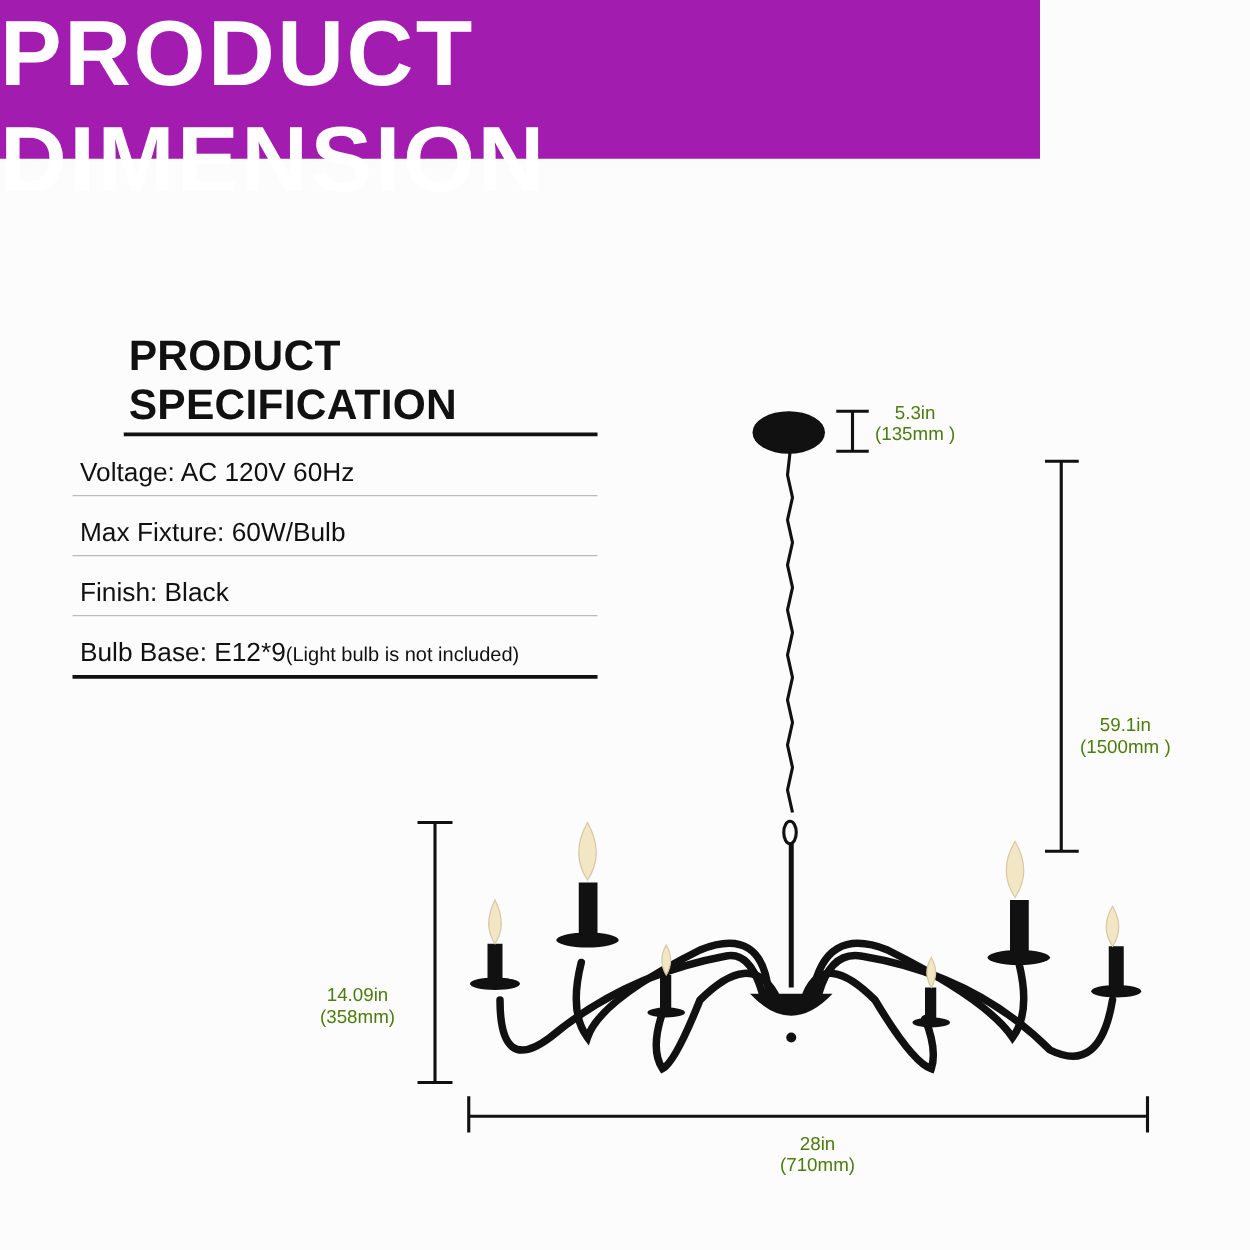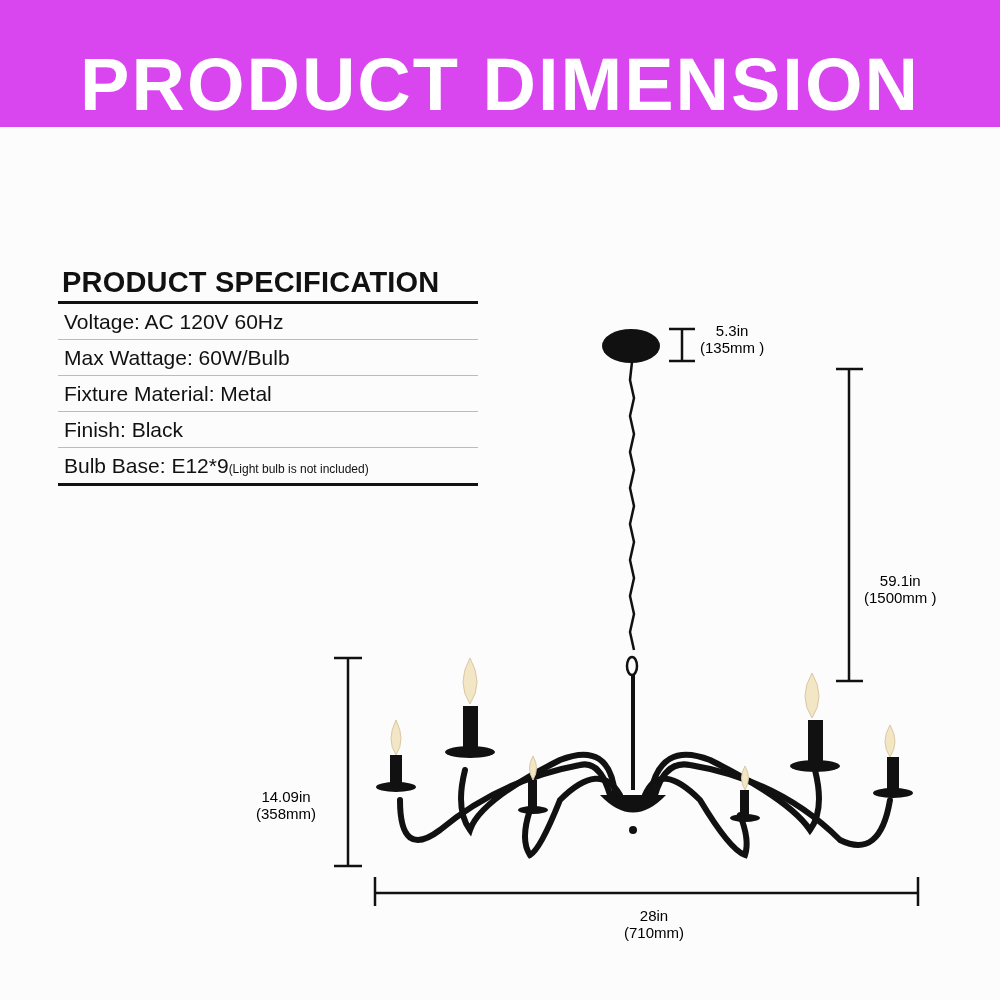--- a/index.html
+++ b/index.html
@@ -1,38 +1,37 @@
 <!DOCTYPE html>
 <html><head>
 <meta charset="utf-8">
 <style>
   html, body { margin:0; padding:0; }
   body { width:1000px; height:1000px; background:#fcfcfc; position:relative; overflow:hidden; font-family:"Liberation Sans", sans-serif; color:#111; }
-  .banner { position:absolute; left:0; top:0; width:1000px; height:127px; background:#d946ef; display:flex; align-items:flex-end; justify-content:center; }
+  .banner { position:absolute; left:0; top:0; width:832px; height:127px; background:#a21caf; display:flex; align-items:flex-start; justify-content:center; }
   .banner-title { color:#fff; font-weight:bold; font-size:74px; letter-spacing:2px; font-family:"Liberation Sans", sans-serif; }
   .spec { position:absolute; left:58px; top:262px; width:420px; }
-  .spec-title { font-weight:bold; font-size:29px; padding:4px 0 2px 4px; border-bottom:3px solid #111; letter-spacing:0.2px; }
-  .spec-row { font-size:21px; height:35px; line-height:35px; padding-left:6px; border-bottom:1px solid #bbb; white-space:nowrap; }
+  .spec-title { font-weight:bold; font-size:34px; padding:4px 0 2px 4px; border-bottom:3px solid #111; letter-spacing:0.2px;margin-left:41px; }
+  .spec-row { font-size:21px; height:35px; line-height:35px; padding-left:6px; border-bottom:1px solid #bbb; white-space:nowrap;margin-top:12px; }
   .spec-row.last { border-bottom:3px solid #111; }
-  .spec-note { font-size:12px; }
-  .dim-label { position:absolute; font-size:15px; line-height:17px; text-align:center; color:#000000; }
+  .spec-note { font-size:16px; }
+  .dim-label { position:absolute; font-size:15px; line-height:17px; text-align:center; color:#4d7c0f; }
   svg.art { position:absolute; left:0; top:0; }
 </style>
 </head>
 <body>
 
 <div class="banner">
   <div class="banner-title">PRODUCT DIMENSION</div>
 </div>
 
 <div class="spec">
   <div class="spec-title">PRODUCT SPECIFICATION</div>
   <div class="spec-row">Voltage: AC 120V 60Hz</div>
-  <div class="spec-row">Max Wattage: 60W/Bulb</div>
-  <div class="spec-row">Fixture Material: Metal</div>
+  <div class="spec-row">Max Fixture: 60W/Bulb</div>
   <div class="spec-row">Finish:  Black</div>
   <div class="spec-row last"><span>Bulb Base: E12*9</span><span class="spec-note">(Light bulb is not included)</span></div>
 </div>
 
 <svg class="art" width="1000" height="1000" viewBox="0 0 1000 1000">
 
   <g stroke="#111" stroke-width="2.5" fill="none">
     <line x1="669" y1="329" x2="695" y2="329"></line>
       <line x1="669" y1="361" x2="695" y2="361"></line>
       <line x1="682" y1="329" x2="682" y2="361"></line>

